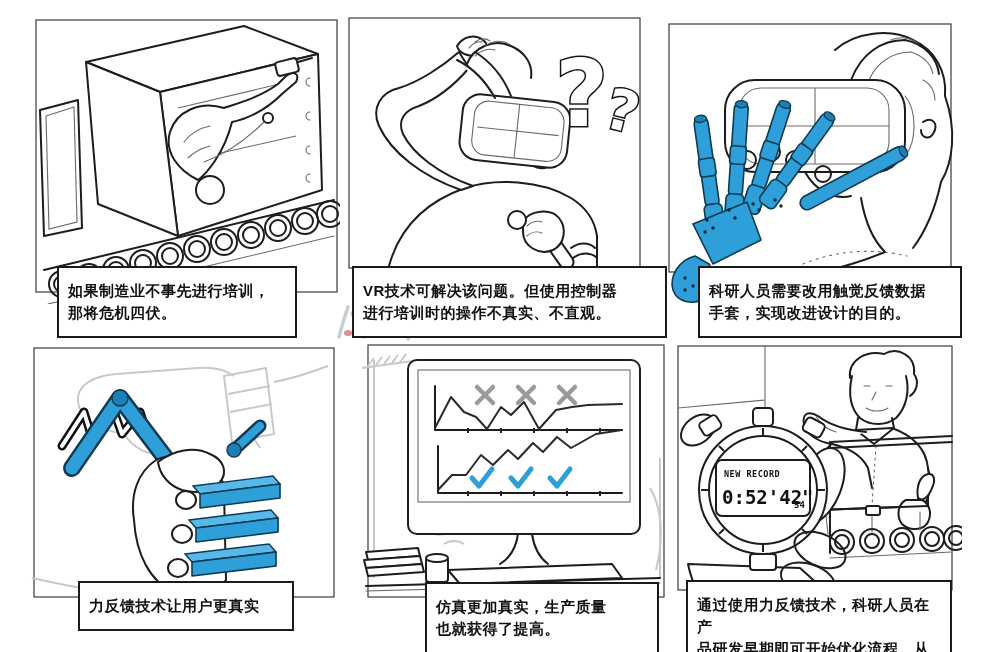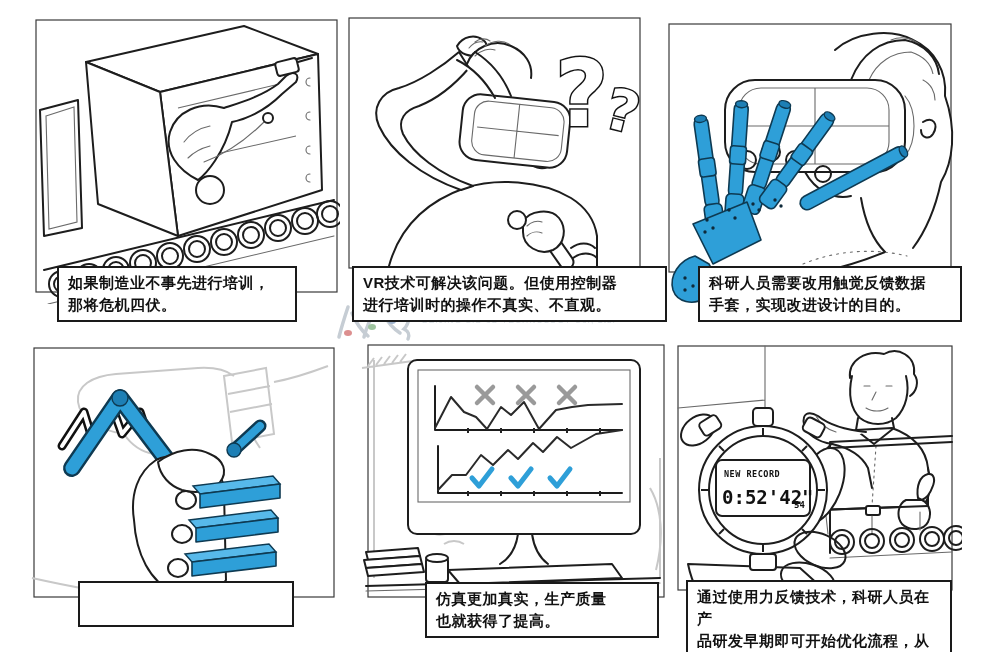--- a/index.html
+++ b/index.html
@@ -1,20 +1,20 @@
 <!DOCTYPE html>
 <html style="--accent: #2e9fd8; --accent-dark: #1d7fb5; --accent-light: #57b9ea;"><head>
 <meta charset="utf-8">
 <style>
   html,body{margin:0;padding:0;background:#fff;}
   body{width:987px;height:652px;position:relative;overflow:hidden;
        font-family:"Liberation Sans","DejaVu Sans",sans-serif;}
   .panel-svg{position:absolute;}
   .caption{position:absolute;background:#fff;border:2px solid #1a1a1a;
-           box-sizing:border-box;padding:4px 9px;font-size:15px;font-weight:600;
+           box-sizing:border-box;padding:12px 9px;font-size:15px;font-weight:600;
            color:#111;line-height:1.45;letter-spacing:.5px;z-index:5;}
   .ln{fill:none;stroke:#1d1d1d;stroke-width:2;stroke-linecap:round;stroke-linejoin:round;}
   .fw{fill:#ffffff;}
   .thin{stroke-width:1.1;stroke:#6a6a6a;}
   .ghost{stroke:#c8c8c8;stroke-width:2;}
   .frame{fill:none;stroke:#3a3a3a;stroke-width:1.2;}
   .acc{fill:var(--accent,#2e9fd8);stroke:#0e3a52;stroke-width:1.6;stroke-linejoin:round;}
   .accd{fill:var(--accent-dark,#1d7fb5);stroke:#0e3a52;stroke-width:1.4;}
   .accl{fill:var(--accent-light,#57b9ea);stroke:#0e3a52;stroke-width:1.4;}
   .chartline{fill:none;stroke:#2a2a2a;stroke-width:2;stroke-linejoin:round;stroke-linecap:round;}
@@ -407,20 +407,21 @@
 </div>
 <div class="caption" style="left:352px;top:266px;width:315px;min-height:48px">
   <div>VR技术可解决该问题。但使用控制器</div>
   <div>进行培训时的操作不真实、不直观。</div>
 </div>
 <div class="caption" style="left:698px;top:266px;width:264px;min-height:46px">
   <div>科研人员需要改用触觉反馈数据</div>
   <div>手套，实现改进设计的目的。</div>
 </div>
 <div class="caption" style="left:78px;top:581px;width:216px;min-height:46px">
+  <div>力反馈技术让用户更真实</div>
 </div>
 <div class="caption" style="left:425px;top:582px;width:234px;min-height:46px">
   <div>仿真更加真实，生产质量</div>
   <div>也就获得了提高。</div>
 </div>
 <div class="caption" style="left:686px;top:580px;width:266px;min-height:66px">
   <div>通过使用力反馈技术，科研人员在产</div>
   <div>品研发早期即可开始优化流程，从而</div>
 
 </div>

